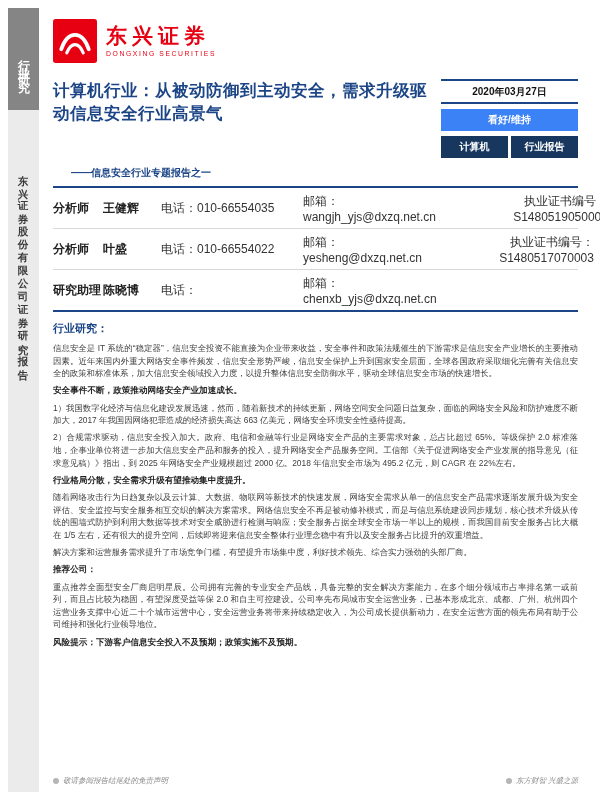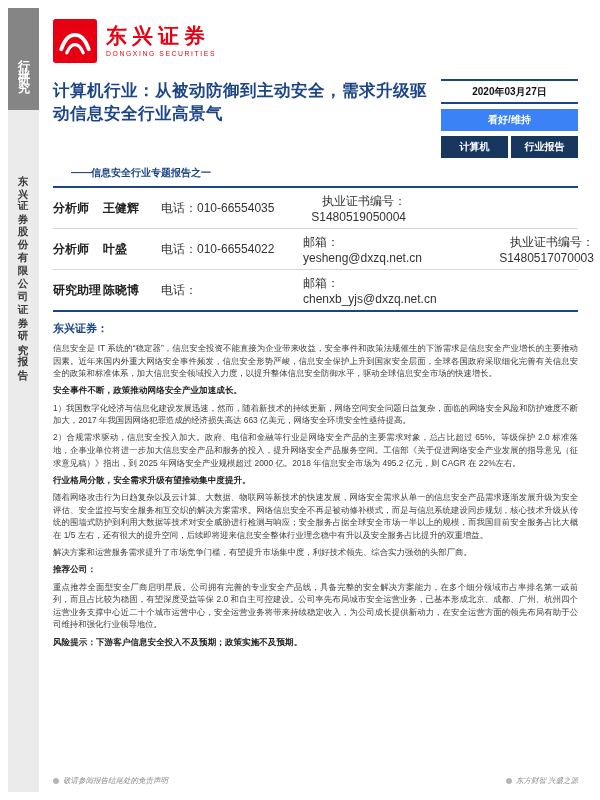--- a/index.html
+++ b/index.html
@@ -135,41 +135,42 @@
       </div>
     </div>
 
     <div class="subtitle-row">——信息安全行业专题报告之一</div>
 
     <section class="analyst-table">
   <div class="analyst-row">
     <span class="a-role">分析师</span>
     <span class="a-name">王健辉</span>
     <span class="a-phone">电话：010-66554035</span>
+    <span class="a-email">邮箱：wangjh_yjs@dxzq.net.cn</span>
     <span class="a-cert">执业证书编号：S1480519050004</span>
   </div>
 
   <div class="analyst-row">
     <span class="a-role">分析师</span>
     <span class="a-name">叶盛</span>
     <span class="a-phone">电话：010-66554022</span>
     <span class="a-email">邮箱：yesheng@dxzq.net.cn</span>
     <span class="a-cert">执业证书编号：S1480517070003</span>
   </div>
 
   <div class="analyst-row">
     <span class="a-role">研究助理</span>
     <span class="a-name">陈晓博</span>
     <span class="a-phone">电话：</span>
     <span class="a-email">邮箱：chenxb_yjs@dxzq.net.cn</span>
     <span class="a-cert"></span>
   </div>
 </section>
 
-    <h2 class="body-heading">东兴证券：</h2>
+    <h2 class="body-heading">行业研究：</h2>
     <section>
         <p class="blk-para">信息安全是 IT 系统的“稳定器”，信息安全投资不能直接为企业带来收益，安全事件和政策法规催生的下游需求是信息安全产业增长的主要推动因素。近年来国内外重大网络安全事件频发，信息安全形势严峻，信息安全保护上升到国家安全层面，全球各国政府采取细化完善有关信息安全的政策和标准体系，加大信息安全领域投入力度，以提升整体信息安全防御水平，驱动全球信息安全市场的快速增长。</p>
         <p class="blk-head">安全事件不断，政策推动网络安全产业加速成长。</p>
         <p class="blk-para">1）我国数字化经济与信息化建设发展迅速，然而，随着新技术的持续更新，网络空间安全问题日益复杂，面临的网络安全风险和防护难度不断加大，2017 年我国因网络犯罪造成的经济损失高达 663 亿美元，网络安全环境安全性亟待提高。</p>
         <p class="blk-para">2）合规需求驱动，信息安全投入加大。政府、电信和金融等行业是网络安全产品的主要需求对象，总占比超过 65%。等级保护 2.0 标准落地，企事业单位将进一步加大信息安全产品和服务的投入，提升网络安全产品服务空间。工信部《关于促进网络安全产业发展的指导意见（征求意见稿）》指出，到 2025 年网络安全产业规模超过 2000 亿。2018 年信息安全市场为 495.2 亿元，则 CAGR 在 22%左右。</p>
         <p class="blk-head">行业格局分散，安全需求升级有望推动集中度提升。</p>
         <p class="blk-para">随着网络攻击行为日趋复杂以及云计算、大数据、物联网等新技术的快速发展，网络安全需求从单一的信息安全产品需求逐渐发展升级为安全评估、安全监控与安全服务相互交织的解决方案需求。网络信息安全不再是被动修补模式，而是与信息系统建设同步规划，核心技术升级从传统的围墙式防护到利用大数据等技术对安全威胁进行检测与响应；安全服务占据全球安全市场一半以上的规模，而我国目前安全服务占比大概在 1/5 左右，还有很大的提升空间，后续即将迎来信息安全整体行业理念稳中有升以及安全服务占比提升的双重增益。</p>
         <p class="blk-para">解决方案和运营服务需求提升了市场竞争门槛，有望提升市场集中度，利好技术领先、综合实力强劲的头部厂商。</p>
         <p class="blk-head">推荐公司：</p>
         <p class="blk-para">重点推荐全面型安全厂商启明星辰。公司拥有完善的专业安全产品线，具备完整的安全解决方案能力，在多个细分领域市占率排名第一或前列，而且占比较为稳固，有望深度受益等保 2.0 和自主可控建设。公司率先布局城市安全运营业务，已基本形成北京、成都、广州、杭州四个运营业务支撑中心近二十个城市运营中心，安全运营业务将带来持续稳定收入，为公司成长提供新动力，在安全运营方面的领先布局有助于公司维持和强化行业领导地位。</p>

